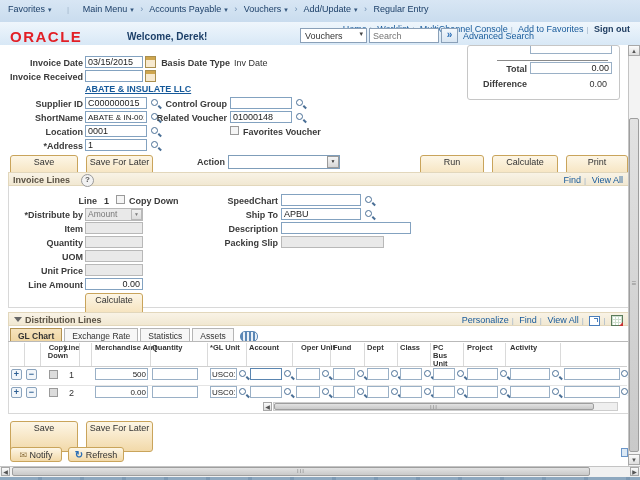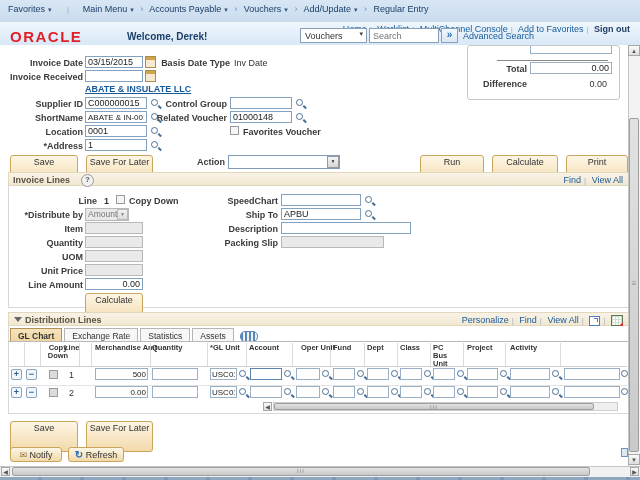--- a/index.html
+++ b/index.html
@@ -168,21 +168,21 @@
 
   <div class="lbl" style="left:0;top:196px;width:97px;">Line</div>
   <div class="val" style="left:104px;top:196px;font-weight:bold;">1</div>
   <span class="cb" style="left:116px;top:195px;"></span>
   <div class="lbl" style="left:129px;top:196px;width:60px;text-align:left;">Copy Down</div>
   <div class="lbl" style="left:150px;top:196px;width:128px;">SpeedChart</div>
   <input class="inp" style="left: 281px; top: 194px; width: 80px;" value="">
   <span class="mag" style="left:365px;top:196px;"></span>
 
   <div class="lbl" style="left:0;top:210px;width:83px;">*Distribute by</div>
-  <div class="abs" style="left:85px;top:208px;width:44px;height:13px;border:1px solid #b8b8b8;background:#e9e9e9;box-sizing:border-box;color:#777;">
+  <div class="abs" style="left:85px;top:208px;width:58px;height:13px;border:1px solid #b8b8b8;background:#e9e9e9;box-sizing:border-box;color:#777;">
     <span style="padding-left:2px;font-size:8.5px;">Amount</span>
     <span class="dd" style="right:0;top:0;width:11px;height:11px;opacity:.6;"></span>
   </div>
   <div class="lbl" style="left:150px;top:210px;width:128px;">Ship To</div>
   <input class="inp" style="left: 281px; top: 208px; width: 80px;" value="APBU">
   <span class="mag" style="left:365px;top:210px;"></span>
 
   <div class="lbl" style="left:0;top:224px;width:83px;">Item</div>
   <input class="inp dis" disabled="" style="left: 85px; top: 222px; width: 58px;">
   <div class="lbl" style="left:150px;top:224px;width:128px;">Description</div>

